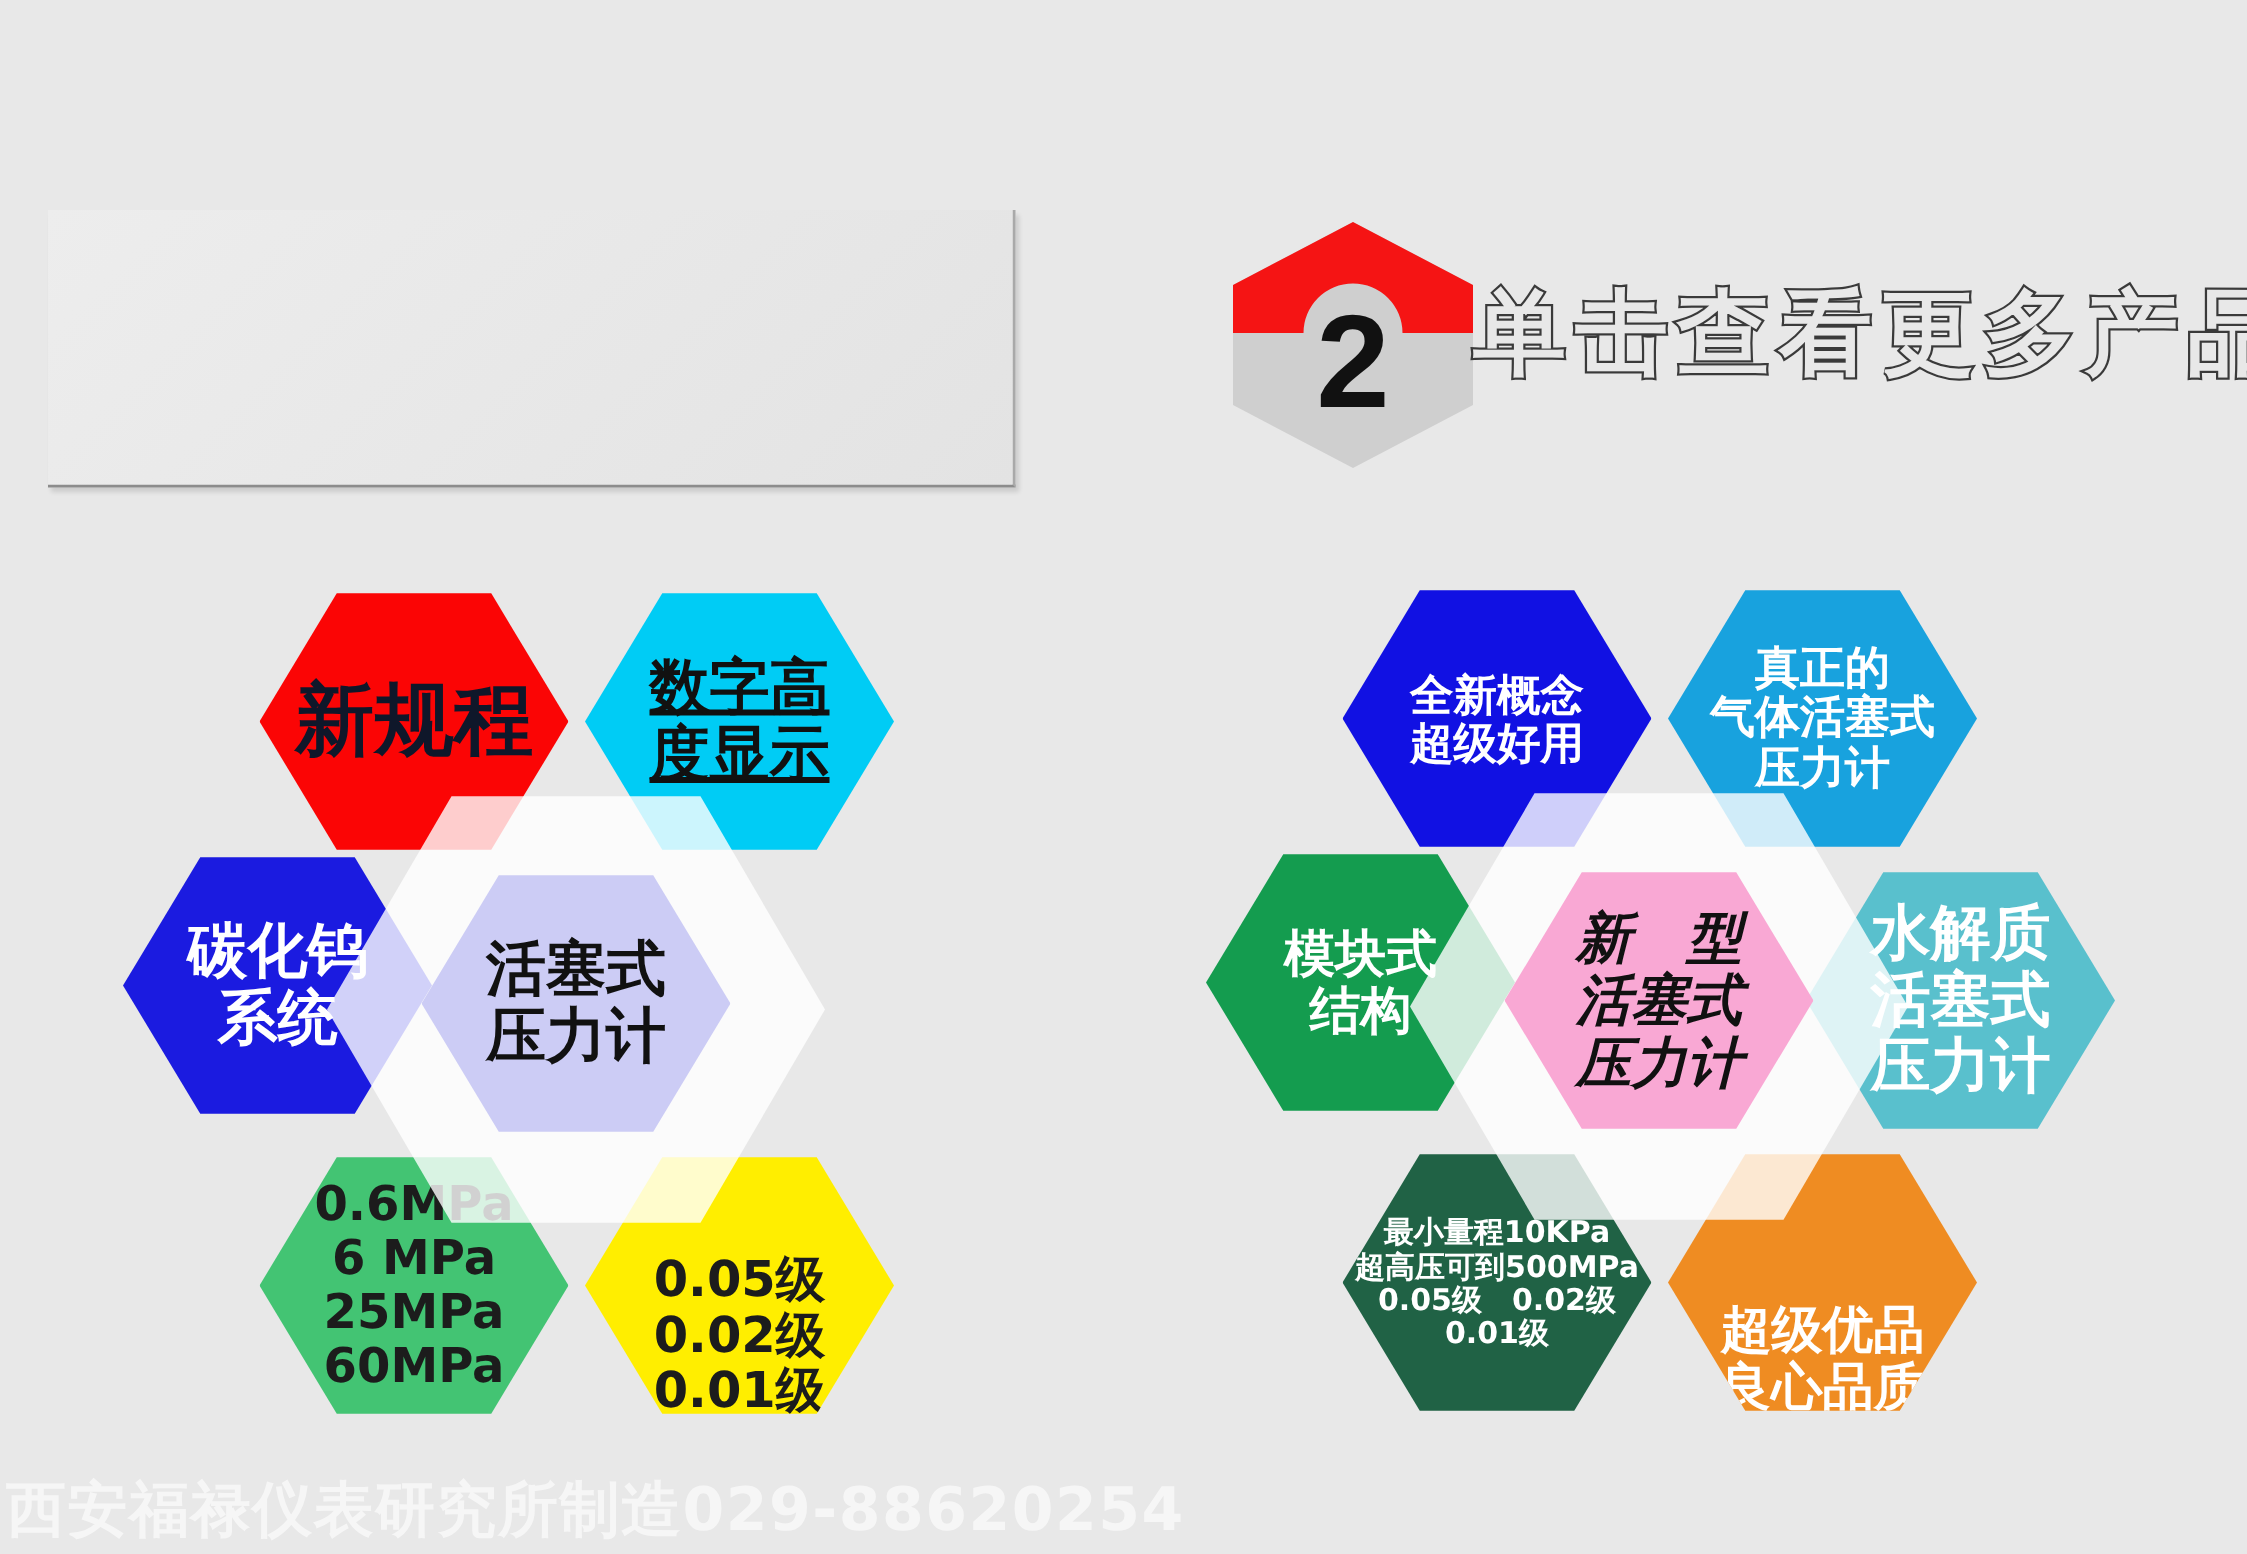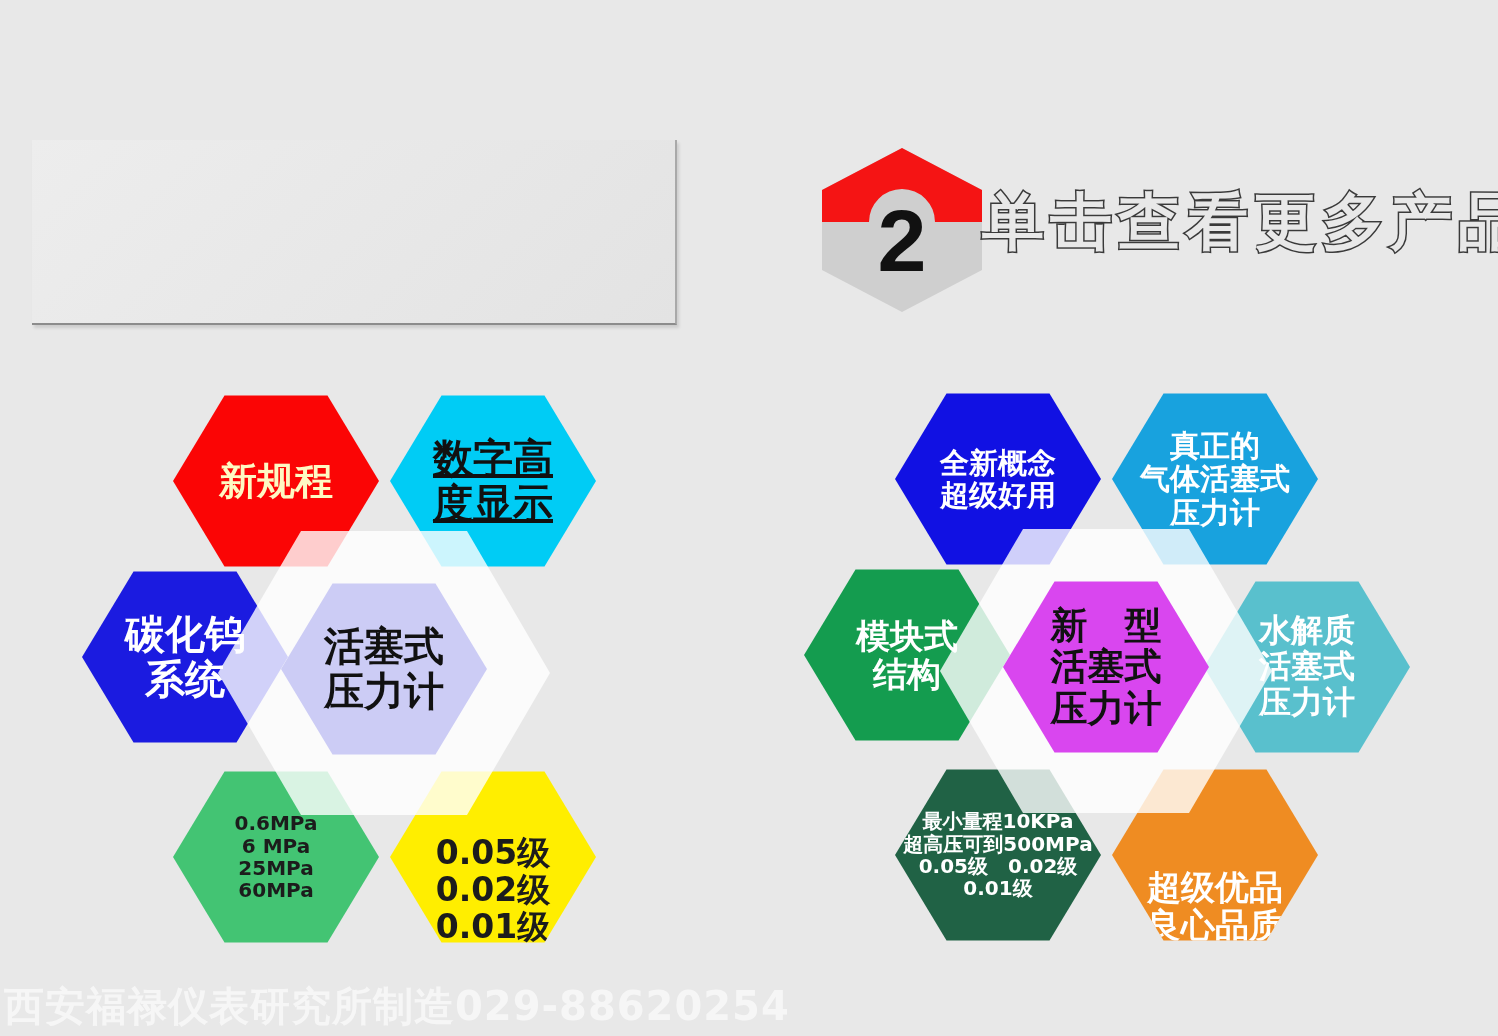--- a/index.html
+++ b/index.html
@@ -107,32 +107,32 @@
       <svg viewBox="0 0 160 164" xmlns="http://www.w3.org/2000/svg">
         <polygon points="80,0 160,42 160,122 80,164 0,122 0,42" fill="#cfcfcf"></polygon>
         <path d="M0,42 L80,0 L160,42 L160,74 L113,74 A33,33 0 0 0 47,74 L0,74 Z" fill="#f51414"></path>
       </svg>
       <div class="badge-num">2</div>
     </div>
     <div class="header-title">单击查看更多产品</div>
   </div>
 
   <div class="cluster" id="cluster-left">
-      <div class="hex p-tl" style="background: rgb(251, 5, 5); color: #fef9c3; font-size: 38px;">
+      <div class="hex p-tl" style="background: rgb(251, 5, 5); color: #0f172a; font-size: 53px;">
         <span class="ln">新规程</span>
       </div>
       <div class="hex p-tr" style="background: rgb(0, 204, 245); color: rgb(17, 17, 17); font-size: 40px; text-decoration: underline;">
         <span class="ln">数字高</span>
         <span class="ln">度显示</span>
       </div>
       <div class="hex p-l" style="background: rgb(27, 27, 224); color: rgb(255, 255, 255); font-size: 40px;">
         <span class="ln">碳化钨</span>
         <span class="ln">系统</span>
       </div>
-      <div class="hex p-bl" style="background: rgb(67, 196, 115); color: rgb(28, 28, 28); font-size: 20px;">
+      <div class="hex p-bl" style="background: rgb(67, 196, 115); color: rgb(28, 28, 28); font-size: 32px;">
         <span class="ln">0.6MPa</span>
         <span class="ln">6 MPa</span>
         <span class="ln">25MPa</span>
         <span class="ln">60MPa</span>
       </div>
       <div class="hex p-br" style="background: rgb(255, 238, 0); color: rgb(28, 28, 28); font-size: 33px;">
         <span class="ln">0.05级</span>
         <span class="ln">0.02级</span>
         <span class="ln">0.01级</span>
       </div>
@@ -150,37 +150,37 @@
       </div>
       <div class="hex p-tr" style="background: rgb(24, 162, 222); color: rgb(255, 255, 255); font-size: 30px;">
         <span class="ln">真正的</span>
         <span class="ln">气体活塞式</span>
         <span class="ln">压力计</span>
       </div>
       <div class="hex p-l" style="background: rgb(20, 156, 79); color: rgb(255, 255, 255); font-size: 34px;">
         <span class="ln">模块式</span>
         <span class="ln">结构</span>
       </div>
-      <div class="hex p-r" style="background: rgb(89, 192, 205); color: rgb(255, 255, 255); font-size: 32px;">
+      <div class="hex p-r" style="background: rgb(89, 192, 205); color: rgb(255, 255, 255); font-size: 40px;">
         <span class="ln">水解质</span>
         <span class="ln">活塞式</span>
         <span class="ln">压力计</span>
       </div>
       <div class="hex p-bl" style="background: rgb(32, 98, 69); color: rgb(255, 255, 255); font-size: 20px;">
         <span class="ln">最小量程10KPa</span>
         <span class="ln">超高压可到500MPa</span>
         <span class="ln">0.05级　0.02级</span>
         <span class="ln">0.01级</span>
       </div>
       <div class="hex p-br" style="background: rgb(239, 140, 34); color: rgb(255, 255, 255); font-size: 34px;">
         <span class="ln">超级优品</span>
         <span class="ln">良心品质</span>
       </div>
       <div class="hex-veil veil-c"></div>
-      <div class="hex p-c" style="background: #d946ef; color: rgb(17, 17, 17); font-size: 37px;">
+      <div class="hex p-c" style="background: #f9a8d4; color: rgb(17, 17, 17); font-size: 37px; font-style: italic;">
         <span class="ln">新　型</span>
         <span class="ln">活塞式</span>
         <span class="ln">压力计</span>
       </div>
     </div>
 
   <div class="watermark">西安福禄仪表研究所制造029-88620254</div>
 </div>
 
 </body></html>

